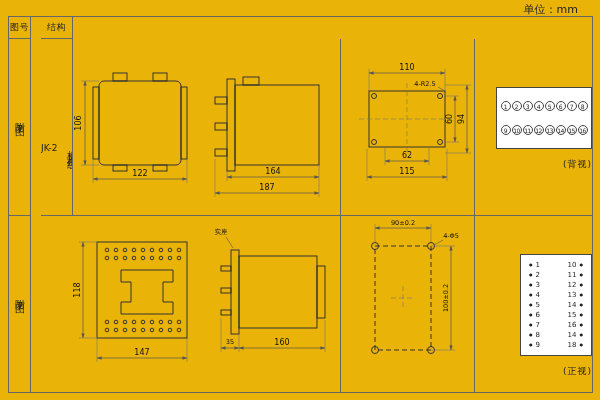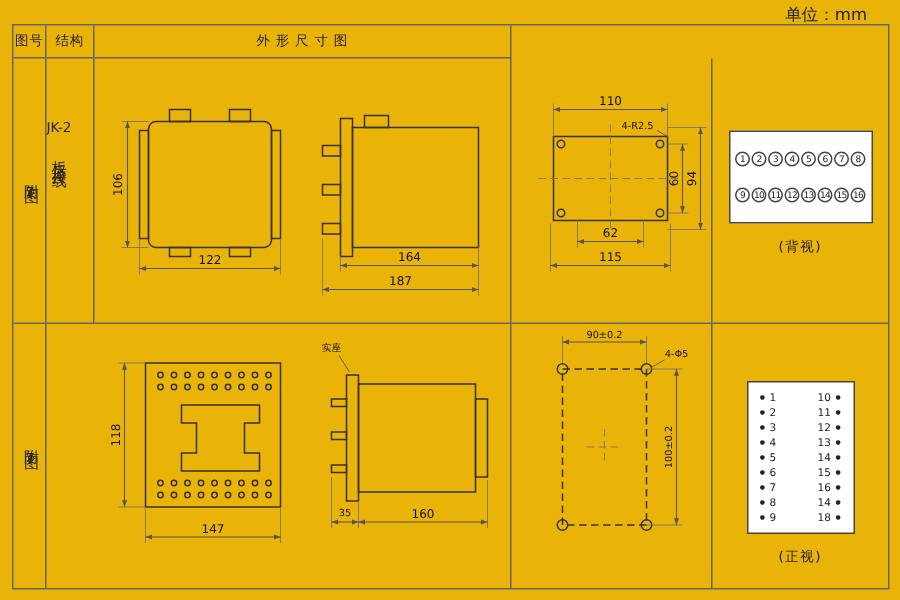--- a/index.html
+++ b/index.html
@@ -2,35 +2,35 @@
 <html><head>
 <meta charset="utf-8">
 <style>
   * { margin:0; padding:0; box-sizing:border-box; }
   body { font-family:"DejaVu Sans","Liberation Sans",sans-serif; background:#e9e9e7; }
   .sheet { position:relative; width:600px; height:400px; background:#eab308; overflow:hidden; color:#222; }
   .unit { position:absolute; top:2px; right:22px; font-size:11px; }
   .grid { position:absolute; left:8px; top:16px; width:585px; height:377px; border:1px solid #666; }
   .cell { position:absolute; border-right:1px solid #666; border-bottom:1px solid #666; overflow:hidden; }
   .c0 { left:0; width:22px; }
-  .c1 { left:22px; width:32px; }
+  .c1 { left:32px; width:32px; }
   .c2 { left:54px; width:278px; }
   .c3 { left:332px; width:134px; }
   .c4 { left:466px; width:117px; border-right:none; }
   .rowh { top:0; height:22px; }
   .row1 { top:22px; height:177px; }
   .row2 { top:199px; height:176px; border-bottom:none; }
   .head { display:flex; align-items:center; justify-content:center; font-size:9px; letter-spacing:0.5px; white-space:nowrap; }
   .vcell { display:flex; align-items:center; justify-content:center; }
   .vtext { writing-mode:vertical-rl; text-orientation:upright; letter-spacing:5px; font-size:10px; }
-  .scell { display:flex; flex-direction:column; align-items:flex-start; padding-top:42px; gap:7px; }
+  .scell { display:flex; flex-direction:row; align-items:center; padding-top:42px; gap:7px; }
   .model { font-size:9px; white-space:nowrap; }
   .wir { letter-spacing:3px; font-size:10px; }
   .dcell { }
-  .tcell { display:flex; flex-direction:column; align-items:center; }
+  .tcell { display:flex; flex-direction:column; align-items:flex-end; }
   .tcell1 { padding-top:48px; }
   .tcell2 { padding-top:38px; }
   .tbox1 { width:96px; height:62px; border:1px solid #444; display:flex; flex-direction:column; justify-content:space-evenly; background:#fff; }
   .trow { display:flex; justify-content:center; gap:1px; }
   .tcircle { width:10px; height:10px; border:1px solid #444; border-radius:50%; font-size:6px; line-height:9px; text-align:center; letter-spacing:-0.5px; display:inline-block; }
   .tbox2 { width:72px; height:102px; border:1px solid #444; display:flex; justify-content:space-between; padding:5px 8px; background:#fff; }
   .tcol { display:flex; flex-direction:column; justify-content:space-between; }
   .titem-l, .titem-r { font-size:7px; line-height:10px; white-space:nowrap; }
   .titem-l::before { content:"●"; font-size:4px; margin-right:3px; vertical-align:1px; }
   .titem-r::after { content:"●"; font-size:4px; margin-left:3px; vertical-align:1px; }
@@ -59,21 +59,20 @@
   </defs>
 </svg>
 
 <div class="sheet">
   <div class="unit">单位：mm</div>
 
   <div class="grid">
 
     <div class="cell rowh c0 head">图号</div>
     <div class="cell rowh c1 head">结构</div>
-    <div class="cell rowh c2 head">外 形 尺 寸 图</div>
 
     <div class="cell row1 c0 vcell">
       <span class="vtext">附图7</span>
     </div>
     <div class="cell row1 c1 scell">
       <span class="model">JK-2</span>
       <span class="vtext wir">板后接线</span>
     </div>
 
     <div class="cell row1 c2 dcell">

